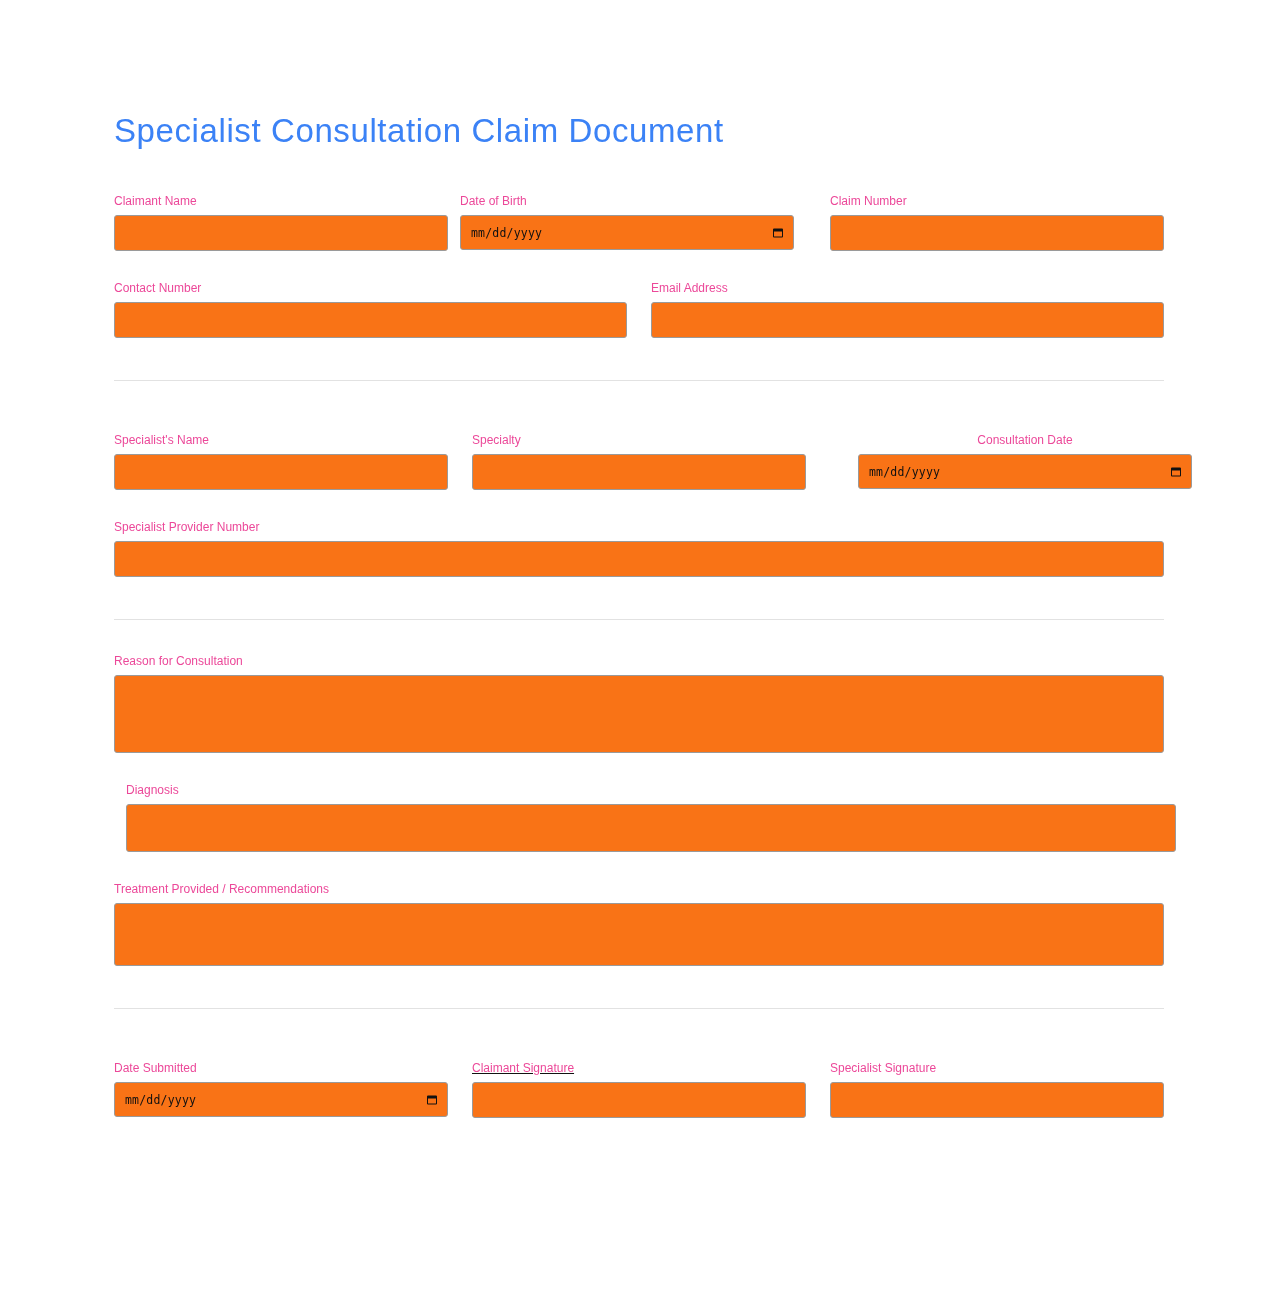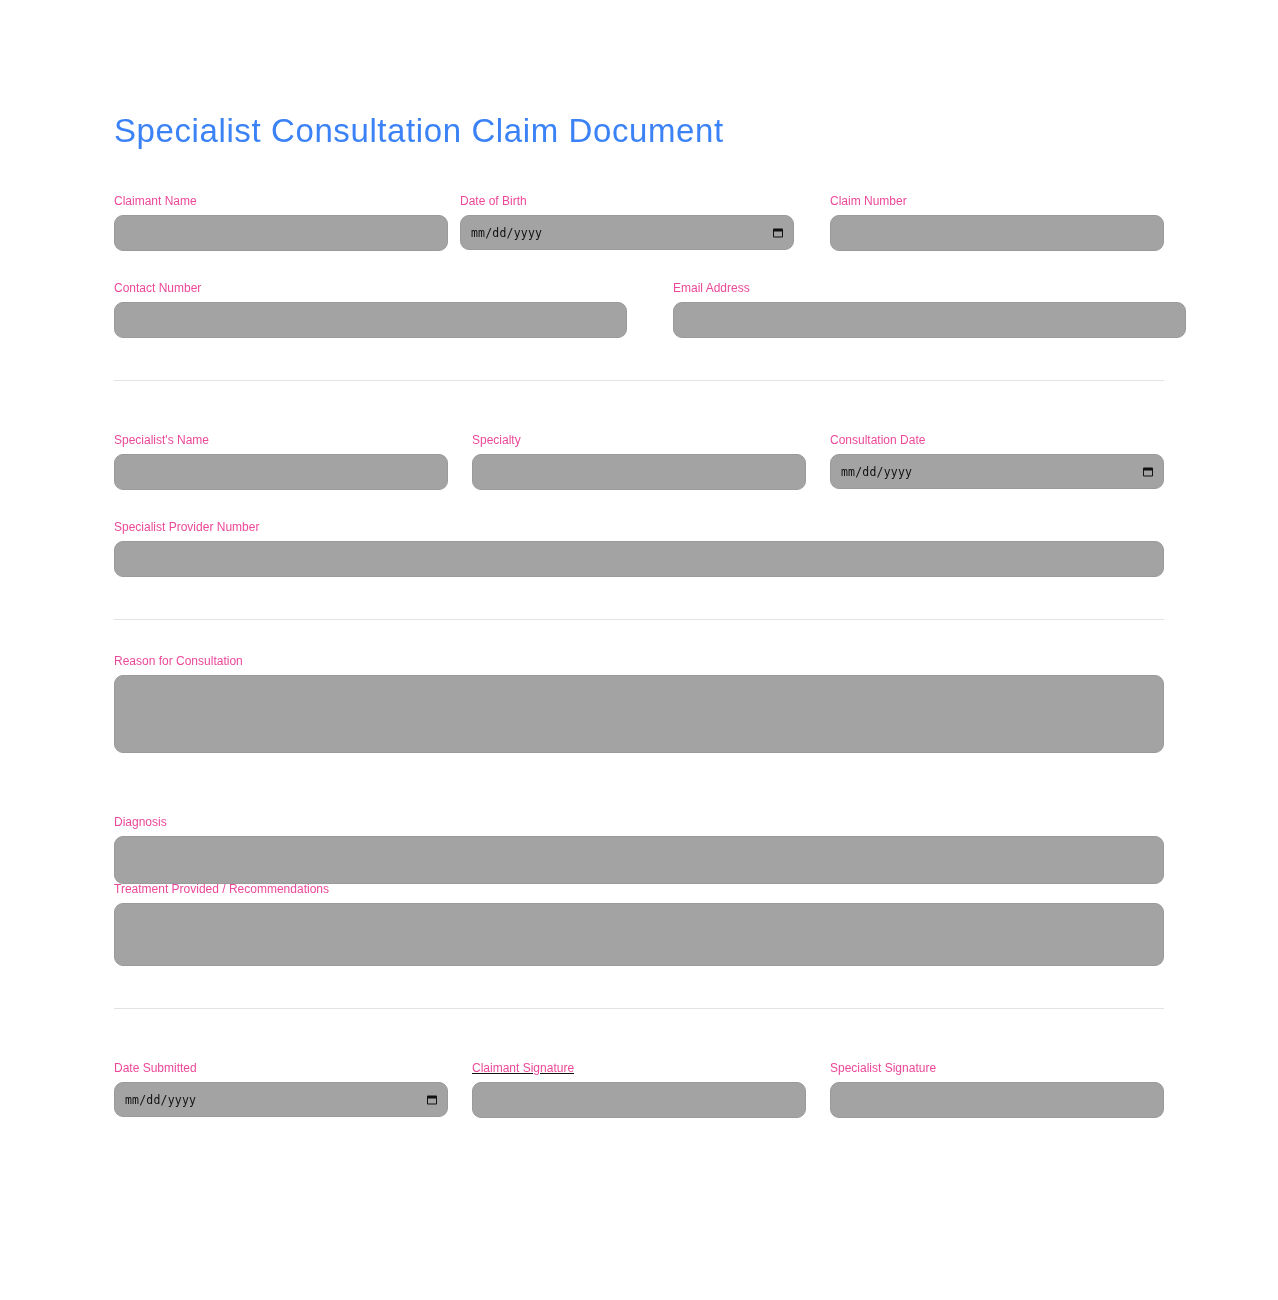--- a/index.html
+++ b/index.html
@@ -1,21 +1,21 @@
 <!DOCTYPE html>
 <html><head>
 <meta charset="utf-8">
 <style>
   html, body { margin: 0; padding: 0; background: #ffffff; }
   body { width: 1278px; height: 1300px; font-family: "Liberation Sans", sans-serif; color: #111; position: relative; }
   .container { position: absolute; left: 114px; top: 0; width: 1050px; }
   h1 { position: absolute; left: 0; top: 111px; margin: 0; font-weight: 400; font-size: 33px; letter-spacing: 0.6px; color: #3b82f6; white-space: nowrap; line-height: 40px; }
   .field { position: absolute; }
   .field label { display: block; font-size: 12px; line-height: 18px; color: #ec4899; margin: 0; white-space: nowrap; }
-  .inp { position: absolute; left: 0; box-sizing: border-box; border: 1px solid #9a9a9a; border-radius: 9px; background: #a3a3a3; }
+  .inp { position: absolute; left: 0; box-sizing: border-box; border: 1px solid #9a9a9a; border-radius: 3px; background: #f97316; }
   .date-text { position: absolute; left: 10px; top: 50%; transform: translateY(-50%); font-family: "DejaVu Sans Mono", monospace; font-size: 11.5px; color: #111; letter-spacing: 0.2px; }
   .cal { position: absolute; right: 10px; top: 50%; transform: translateY(-50%); width: 10px; height: 9px; box-sizing: border-box; border: 1.5px solid #111; border-top-width: 3px; border-radius: 1px; }
   .divider { position: absolute; left: 0; width: 1050px; height: 1px; background: #e2e2e2; }
 </style>
 </head>
 <body>
 
 <div class="container">
   <h1>Specialist Consultation Claim Document</h1>
 
@@ -32,56 +32,56 @@
   </div>
   <div class="field" style="left:716px; top:192px; width:334px;">
     <label>Claim Number</label>
     <div class="inp" style="top:23px; width:334px; height:36px;"></div>
   </div>
 
   <div class="field" style="left:0; top:279px; width:513px;">
     <label>Contact Number</label>
     <div class="inp" style="top:23px; width:513px; height:36px;"></div>
   </div>
-  <div class="field" style="left:559px; top:279px; width:513px;">
+  <div class="field" style="left:537px; top:279px; width:513px;">
     <label>Email Address</label>
     <div class="inp" style="top:23px; width:513px; height:36px;"></div>
   </div>
 
   <div class="divider" style="top:380px;"></div>
 
   <div class="field" style="left:0; top:431px; width:334px;">
     <label>Specialist's Name</label>
     <div class="inp" style="top:23px; width:334px; height:36px;"></div>
   </div>
   <div class="field" style="left:358px; top:431px; width:334px;">
     <label>Specialty</label>
     <div class="inp" style="top:23px; width:334px; height:36px;"></div>
   </div>
-  <div class="field" style="left:716px; top:431px; width:334px;">
+  <div class="field" style="left:744px; top:431px; width:334px;text-align:center;">
     <label>Consultation Date</label>
     <div class="inp" style="top:23px; width:334px; height:35px;">
       <span class="date-text">mm/dd/yyyy</span>
       <span class="cal"></span>
     </div>
   </div>
 
   <div class="field" style="left:0; top:518px; width:1050px;">
     <label>Specialist Provider Number</label>
     <div class="inp" style="top:23px; width:1050px; height:36px;"></div>
   </div>
 
   <div class="divider" style="top:619px;"></div>
 
   <div class="field" style="left:0; top:652px; width:1050px;">
     <label>Reason for Consultation</label>
     <div class="inp" style="top:23px; width:1050px; height:78px;"></div>
   </div>
 
-  <div class="field" style="left:0; top:781px; width:1050px;margin-top:32px;">
+  <div class="field" style="left:12px; top:781px; width:1050px;">
     <label>Diagnosis</label>
     <div class="inp" style="top:23px; width:1050px; height:48px;"></div>
   </div>
 
   <div class="field" style="left:0; top:880px; width:1050px;">
     <label>Treatment Provided / Recommendations</label>
     <div class="inp" style="top:23px; width:1050px; height:63px;"></div>
   </div>
 
   <div class="divider" style="top:1008px;"></div>

